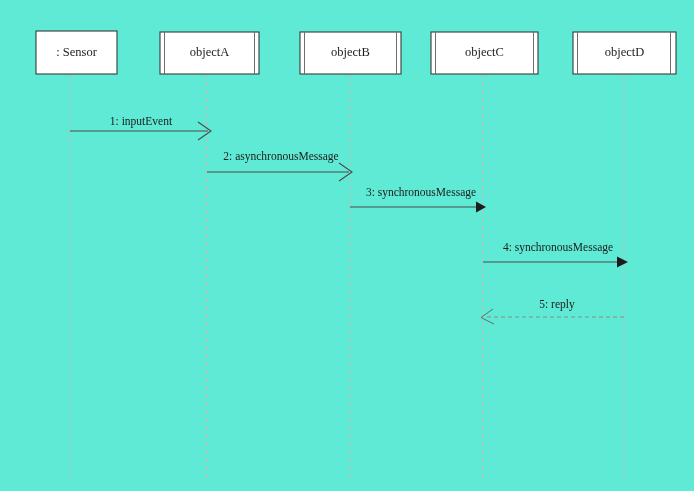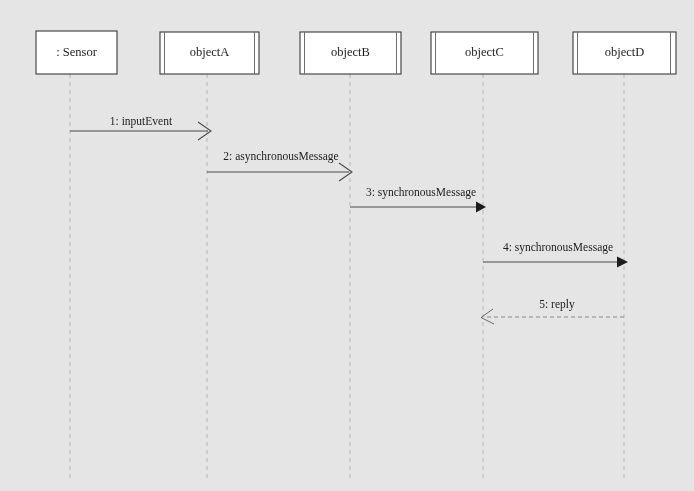--- a/index.html
+++ b/index.html
@@ -4,21 +4,21 @@
 <style>
   html, body {
     margin: 0;
     padding: 0;
     background: #ffffff;
   }
   #canvas {
     position: relative;
     width: 694px;
     height: 491px;
-    background: #e5e5e5;
+    background: #5eead4;
     overflow: hidden;
     font-family: "Liberation Serif", "DejaVu Serif", serif;
   }
   svg.diagram {
     position: absolute;
     left: 0;
     top: 0;
     width: 694px;
     height: 491px;
   }

